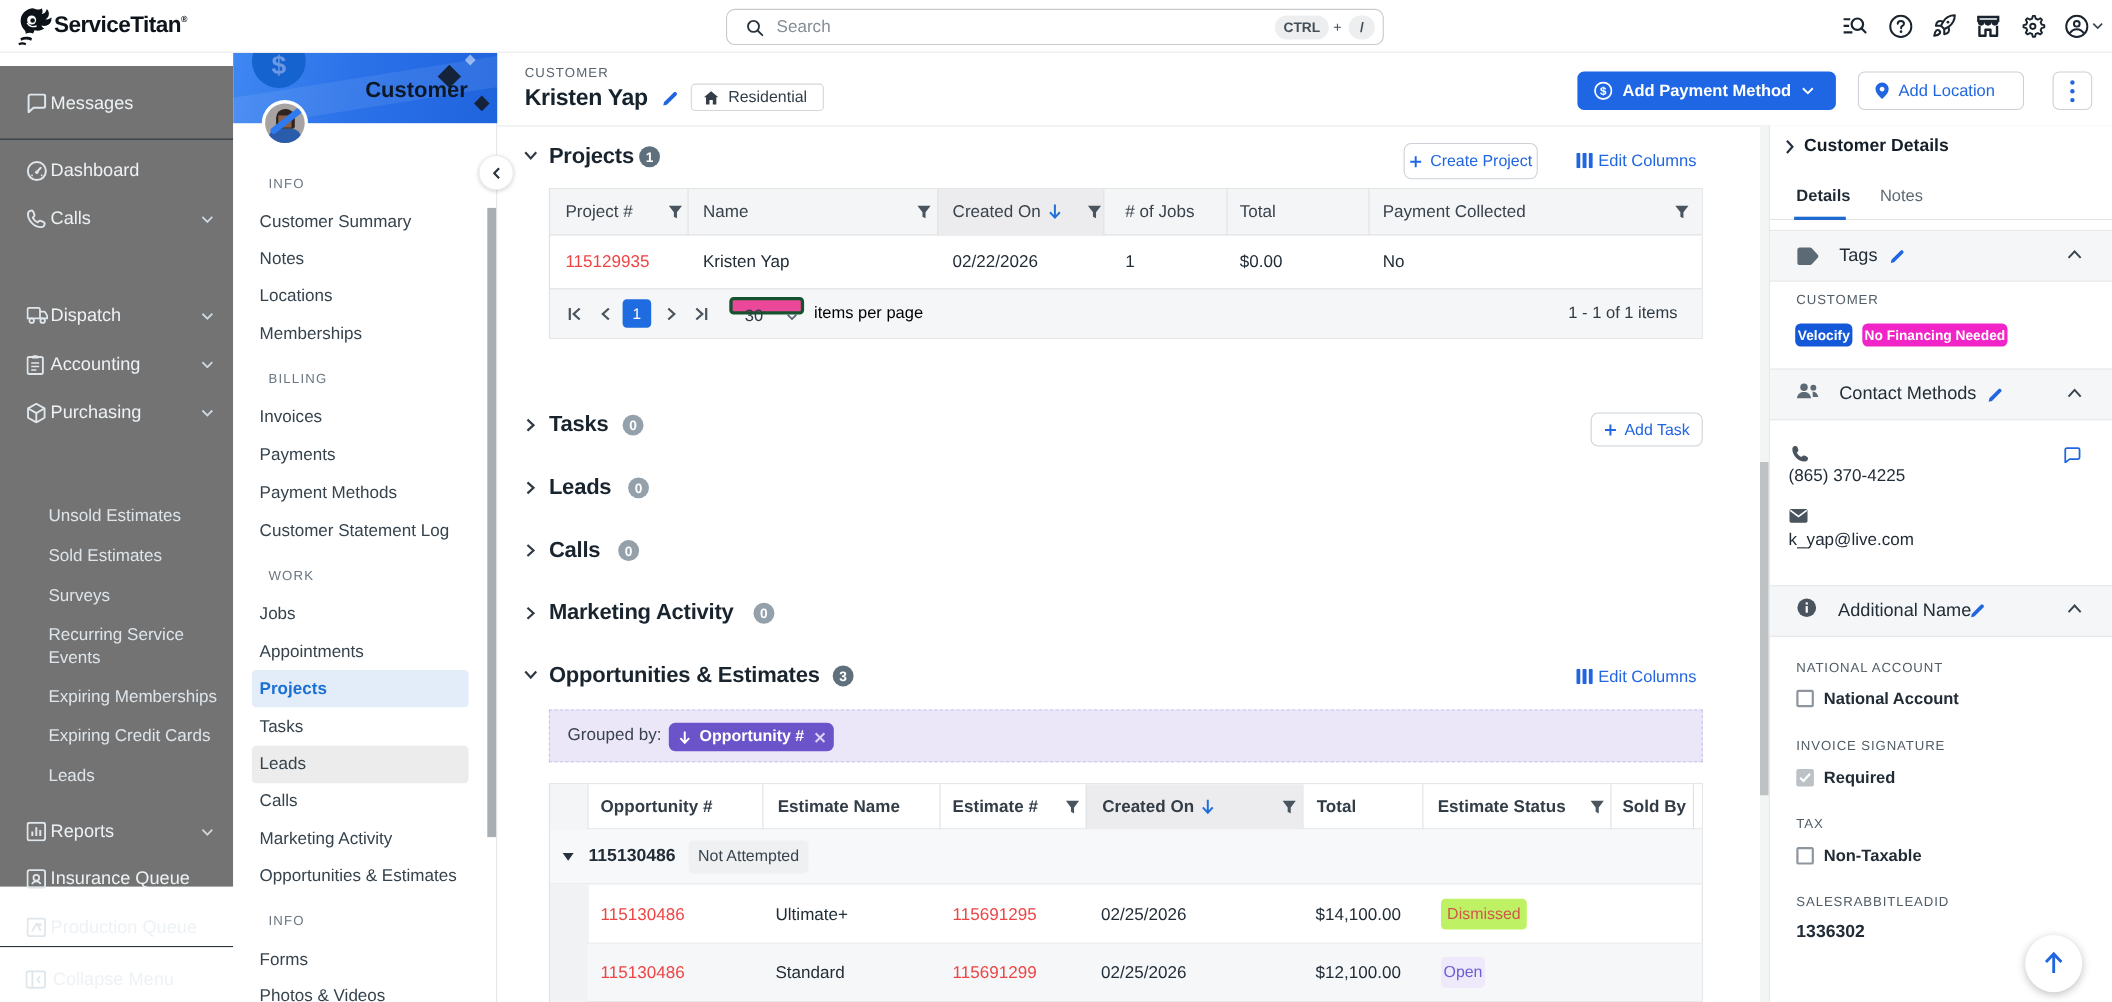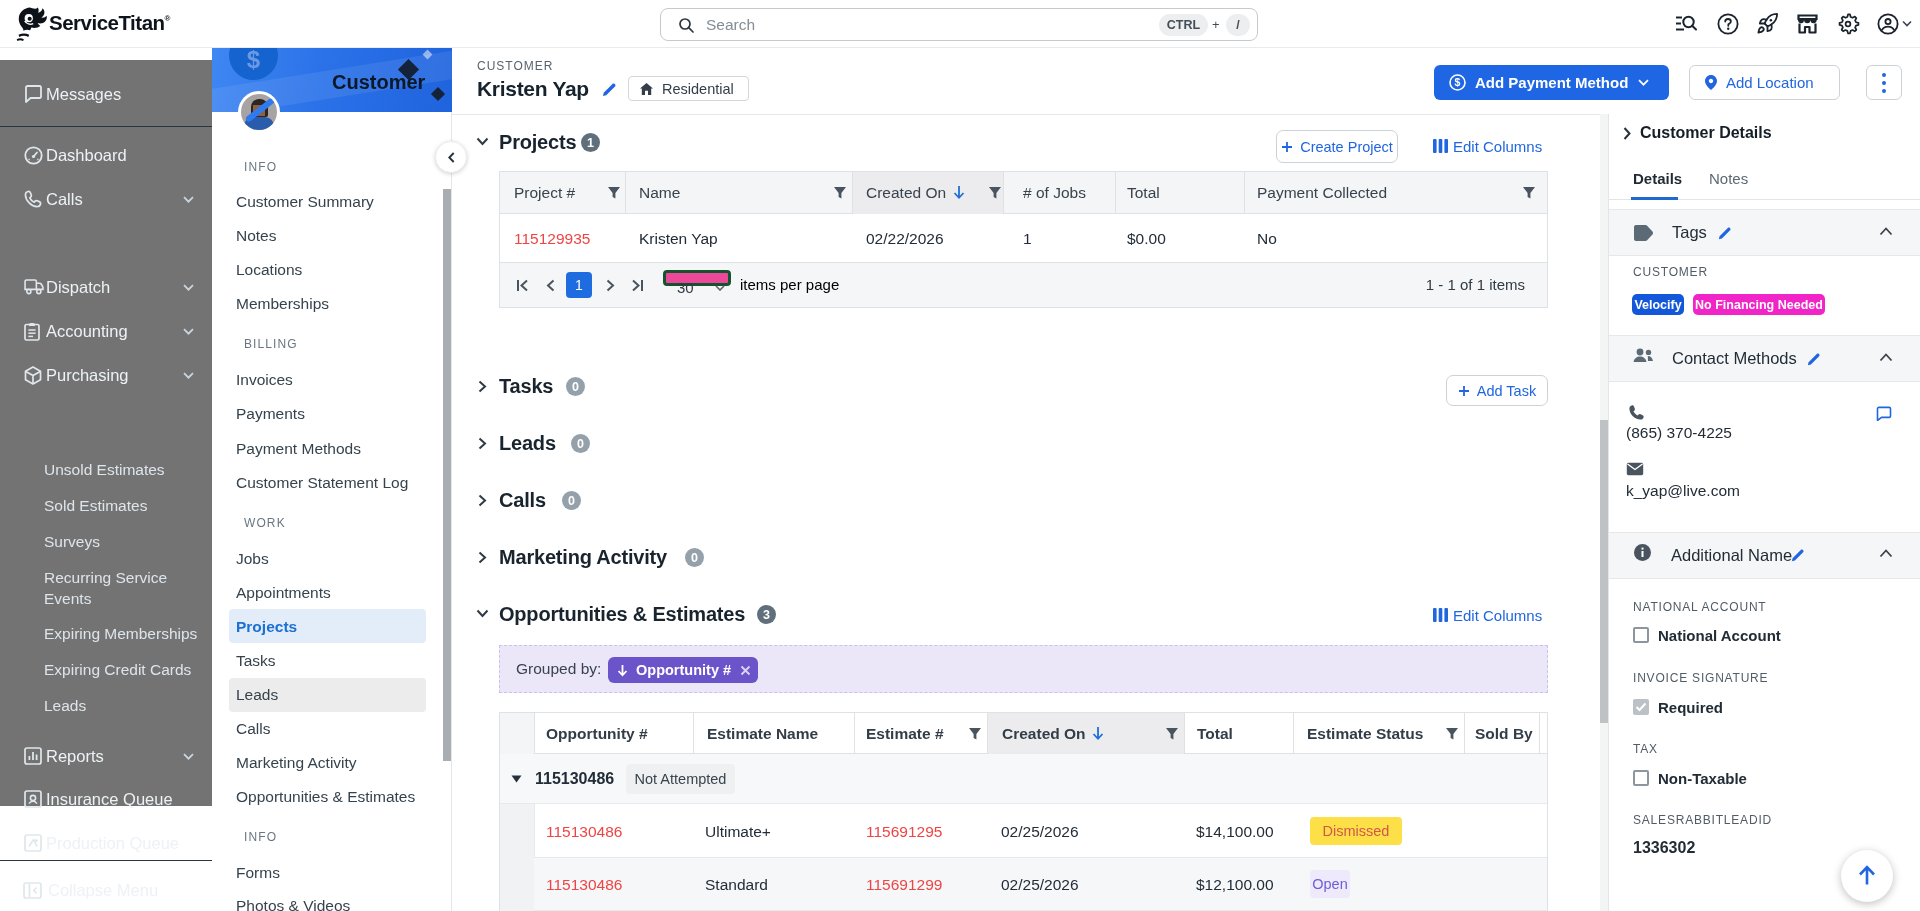--- a/index.html
+++ b/index.html
@@ -483,21 +483,21 @@
     <div class="a" style="left:35px;top:57px;font-size:16px;font-weight:700;color:#222d37">115130486</div>
     <div class="a cy" style="left:126px;top:51px;width:109px;height:30px;background:#eef0f2;border-radius:4px;justify-content:center;font-size:14.5px;color:#39434d">Not Attempted</div>
 
     <div class="a" style="left:0;top:91px;width:34px;height:108px;background:#f0f2f4"></div>
 
     <div class="td lnk" style="left:46px;top:110px">115130486</div>
     <div class="td" style="left:205px;top:110px">Ultimate+</div>
     <div class="td lnk" style="left:366px;top:110px">115691295</div>
     <div class="td" style="left:501px;top:110px">02/25/2026</div>
     <div class="td" style="left:696px;top:110px">$14,100.00</div>
-    <div class="a cy" style="left:810px;top:104px;width:92px;height:28px;background:#fde047;border-radius:4px;justify-content:center;font-size:14.5px;color:#d2574a">Dismissed</div>
+    <div class="a cy" style="left:810px;top:104px;width:78px;height:28px;background:#bef264;border-radius:4px;justify-content:center;font-size:14.5px;color:#d2574a">Dismissed</div>
     <div class="a" style="left:34px;top:144px;width:1013px;height:1px;background:#e7e9eb"></div>
 
     <div class="a" style="left:34px;top:145px;width:1013px;height:53px;background:#f6f7f9"></div>
     <div class="td lnk" style="left:46px;top:163px">115130486</div>
     <div class="td" style="left:205px;top:163px">Standard</div>
     <div class="td lnk" style="left:366px;top:163px">115691299</div>
     <div class="td" style="left:501px;top:163px">02/25/2026</div>
     <div class="td" style="left:696px;top:163px">$12,100.00</div>
     <div class="a cy" style="left:810px;top:157px;width:40px;height:28px;background:#eeeafc;border-radius:4px;justify-content:center;font-size:14.5px;color:#6e5ed2">Open</div>
     <div class="a" style="left:34px;top:197px;width:1013px;height:1px;background:#e7e9eb"></div>

